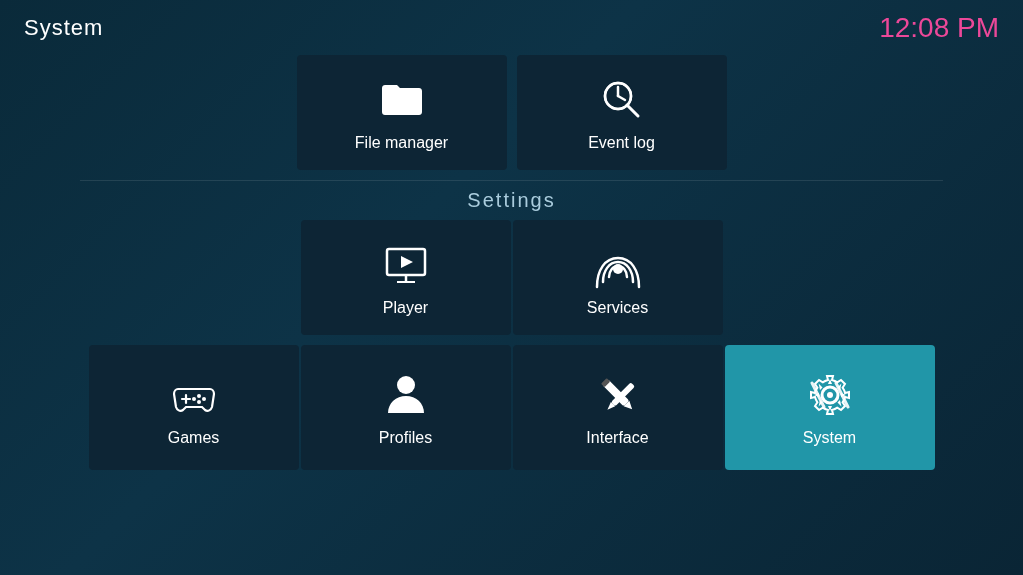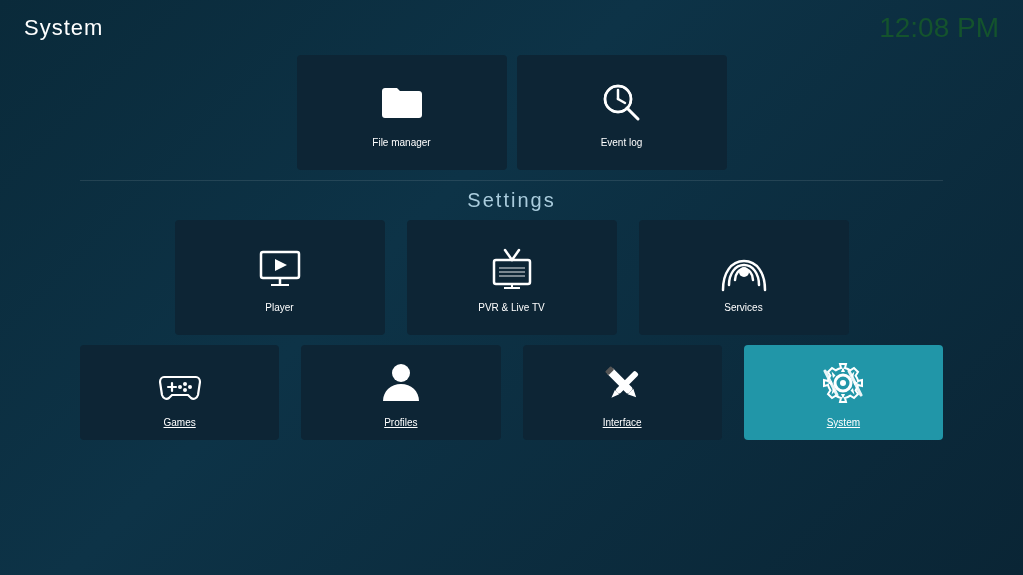--- a/index.html
+++ b/index.html
@@ -26,21 +26,21 @@
     .app-title {
       font-size: 22px;
       font-weight: 300;
       letter-spacing: 1px;
       color: #ffffff;
     }
 
     .clock {
       font-size: 28px;
       font-weight: 300;
-      color: #14532d;
+      color: #ec4899;
       margin-left: 30px;
     }
 
     
     .top-tiles {
       display: flex;
       justify-content: center;
       gap: 10px;
       padding: 0 80px;
       margin-bottom: 10px;
@@ -55,21 +55,21 @@
       text-align: center;
       font-size: 20px;
       font-weight: 300;
       color: #aaccdd;
       margin-bottom: 8px;
       letter-spacing: 2px;
     }
 
     .settings-grid {
       display: flex;
-      gap: 22px;
+      gap: 2px;
       justify-content: center;
       margin-bottom: 10px;
     }
 
     
     .tile {
       background: #0d2535;
       border-radius: 4px;
       display: flex;
       flex-direction: column;
@@ -83,36 +83,35 @@
 
     .tile-top {
       height: 115px;
     }
 
     .tile-mid {
       height: 115px;
     }
 
     .tile-bot {
-      height: 95px;
-      text-decoration: underline;
+      height: 125px;
     }
 
     .tile.active {
       background: #2196a8;
     }
 
     .tile svg {
       width: 52px;
       height: 52px;
       margin-bottom: 8px;
     }
 
     .tile-label {
-      font-size: 10px;
+      font-size: 16px;
       font-weight: 300;
       color: #ffffff;
       text-align: center;
     }
 
     
     .divider {
       height: 1px;
       background: rgba(255,255,255,0.1);
       margin: 0 80px 8px 80px;
@@ -164,35 +163,20 @@
         <rect x="7" y="10" width="38" height="26" rx="2" fill="none" stroke="white" stroke-width="2.5"></rect>
         <line x1="26" y1="36" x2="26" y2="43" stroke="white" stroke-width="2.5"></line>
         <line x1="17" y1="43" x2="35" y2="43" stroke="white" stroke-width="2"></line>
 
         <polygon points="21,17 21,29 33,23" fill="white"></polygon>
       </svg>
       <span class="tile-label">Player</span>
     </div>
 
 
-    <div class="tile tile-mid">
-      <svg viewBox="0 0 52 52" fill="white">
-
-        <rect x="8" y="18" width="36" height="24" rx="2" fill="none" stroke="white" stroke-width="2.5"></rect>
-        <line x1="26" y1="18" x2="19" y2="8" stroke="white" stroke-width="2.5" stroke-linecap="round"></line>
-        <line x1="26" y1="18" x2="33" y2="8" stroke="white" stroke-width="2.5" stroke-linecap="round"></line>
-        <line x1="26" y1="42" x2="26" y2="46" stroke="white" stroke-width="2"></line>
-        <line x1="18" y1="46" x2="34" y2="46" stroke="white" stroke-width="2"></line>
-
-        <line x1="13" y1="26" x2="39" y2="26" stroke="white" stroke-width="1.5" opacity="0.6"></line>
-        <line x1="13" y1="30" x2="39" y2="30" stroke="white" stroke-width="1.5" opacity="0.6"></line>
-        <line x1="13" y1="34" x2="39" y2="34" stroke="white" stroke-width="1.5" opacity="0.6"></line>
-      </svg>
-      <span class="tile-label">PVR &amp; Live TV</span>
-    </div>
 
     <div class="tile tile-mid">
       <svg viewBox="0 0 52 52" fill="white">
 
         <circle cx="26" cy="30" r="5" fill="white"></circle>
         <path d="M17 38 C17 32 21 27 26 27 C31 27 35 32 35 38" fill="none" stroke="white" stroke-width="2.5" stroke-linecap="round"></path>
         <path d="M11 43 C11 32 17 23 26 23 C35 23 41 32 41 43" fill="none" stroke="white" stroke-width="2.5" stroke-linecap="round"></path>
         <path d="M5 48 C5 31 13 19 26 19 C39 19 47 31 47 48" fill="none" stroke="white" stroke-width="2.5" stroke-linecap="round"></path>
       </svg>
       <span class="tile-label">Services</span>

